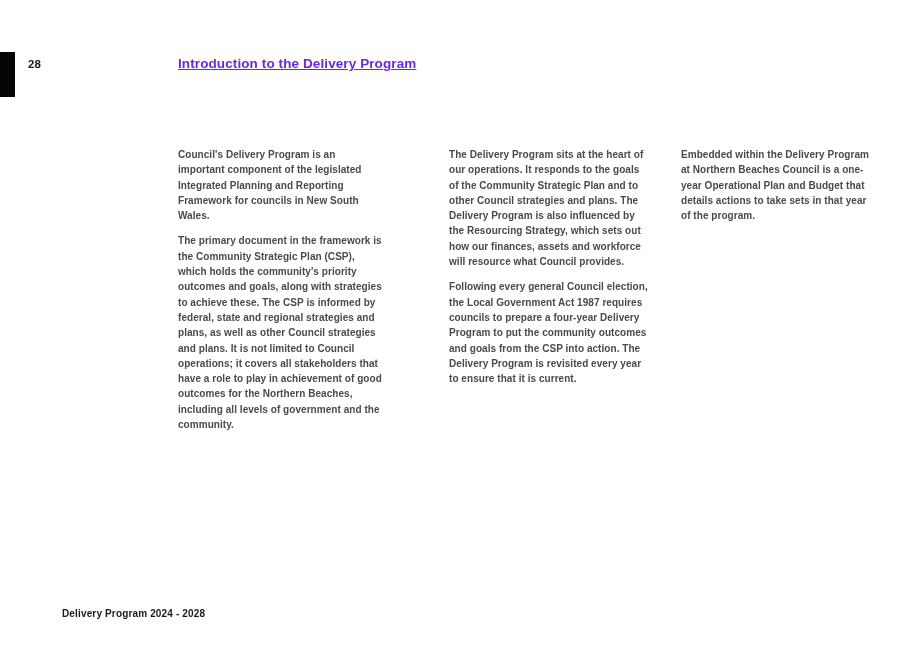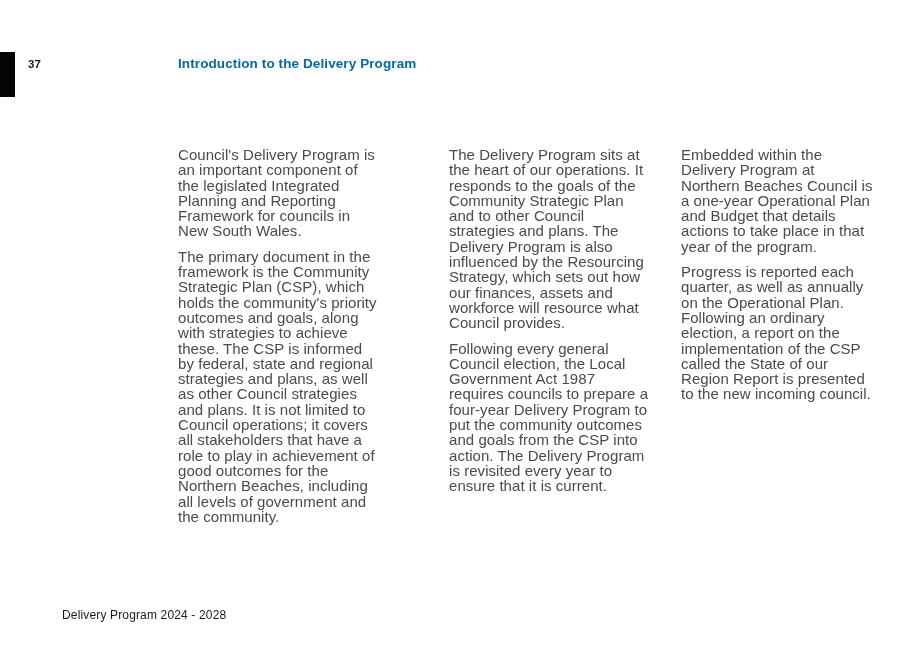--- a/index.html
+++ b/index.html
@@ -32,69 +32,70 @@
     color: #1a1a1a;
     letter-spacing: 0.2px;
   }
   .page-title {
     position: absolute;
     left: 178px;
     top: 56px;
     margin: 0;
     font-size: 13.5px;
     font-weight: 700;
-    color: #0369a1;
+    color: #6d28d9;
     letter-spacing: 0.1px;
+    text-decoration: underline;
   }
   .columns {
     position: absolute;
     left: 178px;
     top: 147px;
     display: flex;
   }
   .col {
     flex: 0 0 auto;
   }
   .col-1 { width: 204px; margin-right: 27px; }
   .col-2 { width: 200px; margin-right: 32px; margin-left: 40px; }
   .col-3 { width: 196px; }
   .col p {
     margin: 0 0 10px 0;
-    font-size: 15px;
+    font-size: 10px;
     line-height: 15.3px;
     color: #4a4a4a;
     letter-spacing: 0.05px;
+    font-weight: bold;
   }
   .footer {
     position: absolute;
     left: 62px;
     top: 608px;
-    font-size: 12px;
-    font-weight: 400;
+    font-size: 10px;
+    font-weight: 700;
     color: #1a1a1a;
     letter-spacing: 0.15px;
   }
 </style>
 </head>
 <body>
 
 <div class="page">
   <div class="edge-tab"></div>
-  <div class="page-number">37</div>
+  <div class="page-number">28</div>
   <h1 class="page-title">Introduction to the Delivery Program</h1>
 
   <div class="columns">
     <div class="col col-1">
         <p>Council's Delivery Program is an important component of the legislated Integrated Planning and Reporting Framework for councils in New South Wales.</p>
         <p>The primary document in the framework is the Community Strategic Plan (CSP), which holds the community's priority outcomes and goals, along with strategies to achieve these. The CSP is informed by federal, state and regional strategies and plans, as well as other Council strategies and plans. It is not limited to Council operations; it covers all stakeholders that have a role to play in achievement of good outcomes for the Northern Beaches, including all levels of government and the community.</p>
       </div>
     <div class="col col-2">
         <p>The Delivery Program sits at the heart of our operations. It responds to the goals of the Community Strategic Plan and to other Council strategies and plans. The Delivery Program is also influenced by the Resourcing Strategy, which sets out how our finances, assets and workforce will resource what Council provides.</p>
         <p>Following every general Council election, the Local Government Act 1987 requires councils to prepare a four-year Delivery Program to put the community outcomes and goals from the CSP into action. The Delivery Program is revisited every year to ensure that it is current.</p>
       </div>
     <div class="col col-3">
-        <p>Embedded within the Delivery Program at Northern Beaches Council is a one-year Operational Plan and Budget that details actions to take place in that year of the program.</p>
-        <p>Progress is reported each quarter, as well as annually on the Operational Plan. Following an ordinary election, a report on the implementation of the CSP called the State of our Region Report is presented to the new incoming council.</p>
+        <p>Embedded within the Delivery Program at Northern Beaches Council is a one-year Operational Plan and Budget that details actions to take sets in that year of the program.</p>
       </div>
   </div>
 
   <div class="footer">Delivery Program 2024 - 2028</div>
 </div>
 
 </body></html>

